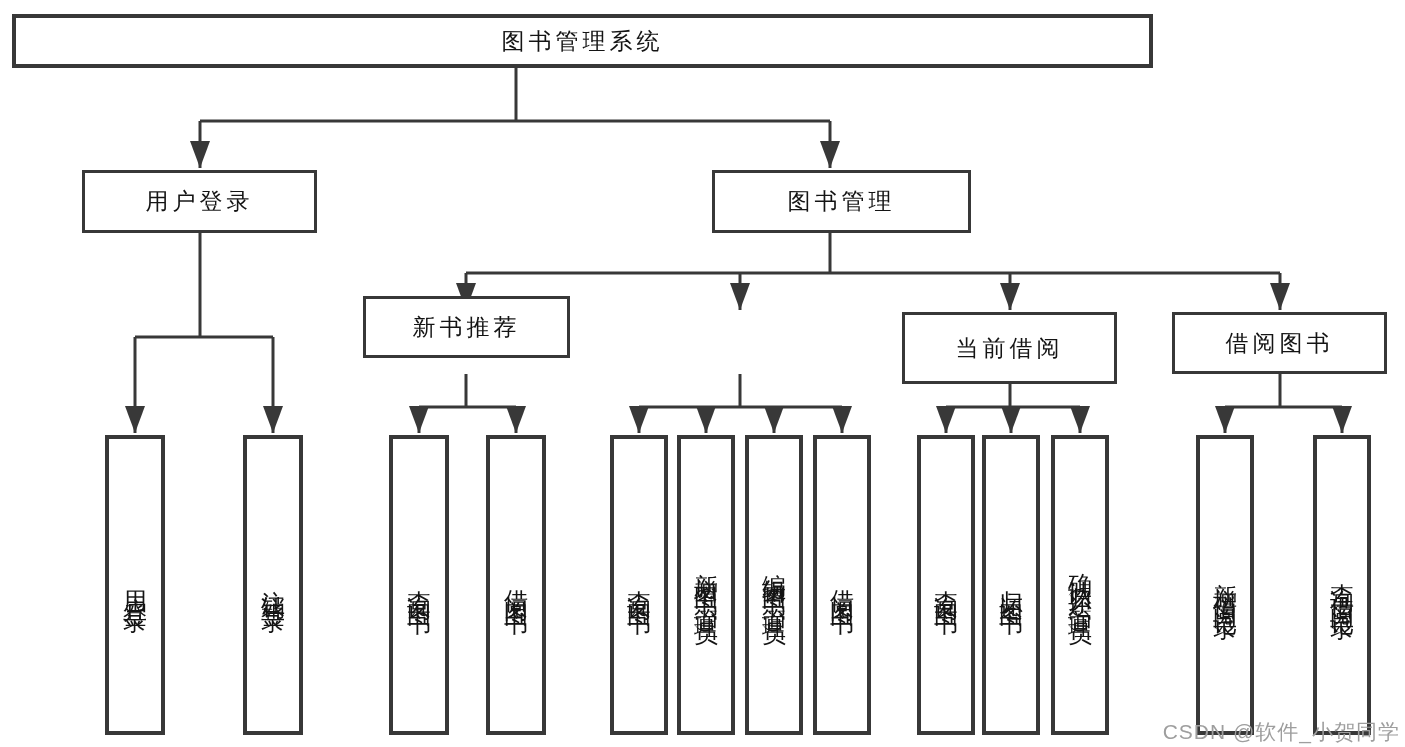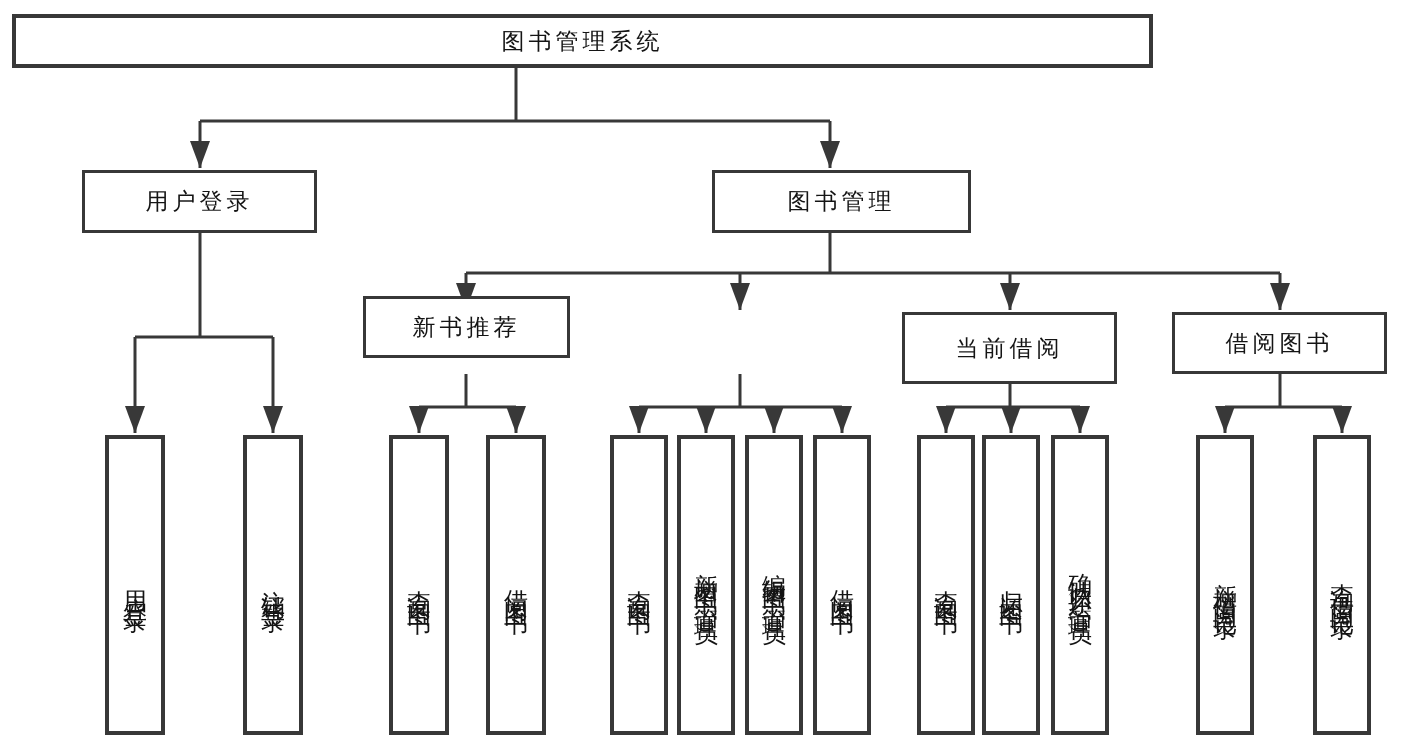--- a/index.html
+++ b/index.html
@@ -158,14 +158,15 @@
     <span class="vlabel">确认归还（管理员）</span>
   </div>
 
   <div class="box leaf" style="left:1196px;top:435px;width:58px;height:300px">
     <span class="vlabel">新增借阅记录</span>
   </div>
   <div class="box leaf" style="left:1313px;top:435px;width:58px;height:300px">
     <span class="vlabel">查询借阅记录</span>
   </div>
 
+  <div class="watermark">CSDN @软件_小贺同学</div>
 
 </div>
 
 </body></html>

